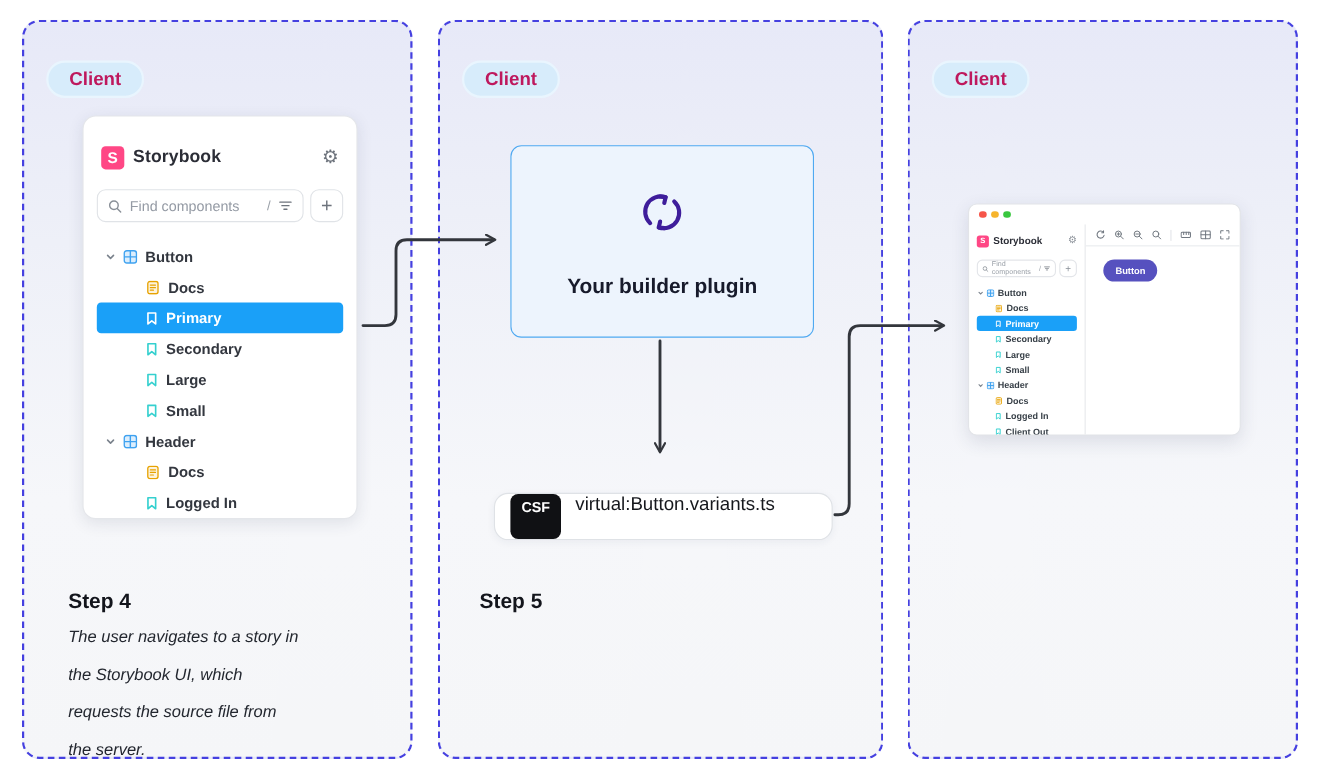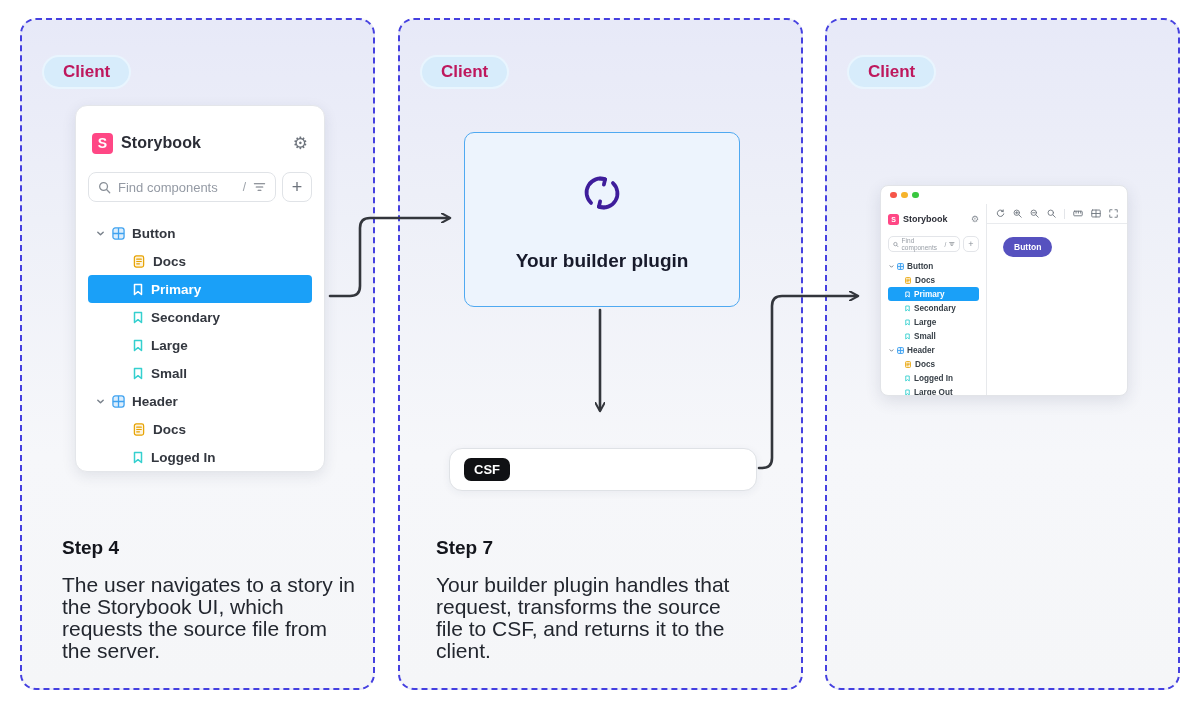--- a/index.html
+++ b/index.html
@@ -39,21 +39,21 @@
   .trow.child { padding-left:45px; gap:8px; }
   .trow.sel   { background:#1aa0f8; color:#fff; }
 
   
   .builder-box { position:absolute; left:64px; top:112px; width:276px; height:175px; background:#edf4fd;
                  border:1.5px solid #4fa9f1; border-radius:10px; display:flex; flex-direction:column;
                  align-items:center; justify-content:center; gap:32px; }
   .builder-label { font-size:19px; font-weight:800; color:#171a2b; }
   .csf-pill { position:absolute; left:49px; top:428px; width:308px; height:43px; background:#fff;
               border:1px solid #dfe2e6; border-radius:13px; box-shadow:0 2px 8px rgba(40,50,80,.06);
-              display:flex; align-items:center; gap:13px; padding:0 14px; }
+              display:flex; gap:13px; padding:0 14px; }
   .csf-badge { background:#101114; color:#fff; font-size:13px; font-weight:700; border-radius:7px; padding:4px 10px; }
   .csf-name { font-size:17px; color:#15171c; }
 
   
   .mini-win { position:absolute; left:53px; top:165px; width:248px; height:211px; background:#fff;
               border:1px solid #e2e4e8; border-radius:8px; box-shadow:0 5px 16px rgba(40,50,80,.12); overflow:hidden; }
   .mini-titlebar { height:18px; display:flex; align-items:center; gap:4.5px; padding-left:9px; }
   .dot { width:6.5px; height:6.5px; border-radius:50%; }
   .dot-red{ background:#f65549; } .dot-yellow{ background:#f6b42c; } .dot-green{ background:#39c73f; }
   .mini-body { display:flex; height:193px; }
@@ -77,22 +77,22 @@
   .mrow.sel   { background:#1aa0f8; color:#fff; }
   .mini-canvas { flex:1; display:flex; flex-direction:column; }
   .mini-toolbar { height:20px; border-bottom:1px solid #e9ebee; display:flex; align-items:center; gap:8px; padding:0 9px; }
   .tb-div { width:1px; height:10px; background:#e3e5e9; }
   .mini-content { padding:12px 0 0 16px; }
   .mini-btn { display:inline-block; background:#5651bf; color:#fff; font-size:8.5px; font-weight:700;
               border-radius:999px; padding:5px 11px; border:none; }
 
   
   .step { position:absolute; top:517px; left:40px; width:300px; }
-  .step-title { font-size:19px; font-weight:800; color:#13151c; margin-bottom:15px; }
-  .step-body { font-size:21px; line-height:22px; color:#23272f; white-space:pre-line; }
+  .step-title { font-size:19px; font-weight:800; color:#13151c; margin-bottom:4px; }
+  .step-body { font-size:15px; line-height:34px; color:#23272f; white-space:pre-line;font-style:italic; }
 
   
   #arrows { position:absolute; left:0; top:0; pointer-events:none; }
 
   svg.ic { display:block; }
 </style>
 </head>
 <body>
 
 <div id="stage">
@@ -206,28 +206,25 @@
         <path d="M13.5 33.5 A13.5 13.5 0 0 1 27 10.8"></path>
         <path d="M27 10.8 l-5.2 -0.6 M27 10.8 l-1.2 5.1"></path>
         <path d="M34.5 14.5 A13.5 13.5 0 0 1 21 37.2"></path>
         <path d="M21 37.2 l5.2 0.6 M21 37.2 l1.2 -5.1"></path>
       </svg>
       <div class="builder-label">Your builder plugin</div>
     </div>
 
     <div class="csf-pill">
       <span class="csf-badge">CSF</span>
+      <span class="csf-name">virtual:Button.variants.ts</span>
     </div>
 
     <div class="step" style="left:36px;">
-      <div class="step-title">Step 7</div>
-      <div class="step-body">Your builder plugin handles that
-request, transforms the source
-file to CSF, and returns it to the
-client.</div>
+      <div class="step-title">Step 5</div>
     </div>
   </div>
 
   <div class="panel" id="panel-3">
     <div class="badge">Client</div>
 
     <div class="mini-win">
       <div class="mini-titlebar">
         <div class="dot dot-red"></div>
         <div class="dot dot-yellow"></div>
@@ -316,21 +313,21 @@
             <div class="mrow child">
               <svg class="ic" width="5" height="7" viewBox="0 0 10 13">
                   <path d="M1.5 1.5 h7 v10 l-3.5 -2.8 l-3.5 2.8 z" fill="none" stroke="#35d0cf" stroke-width="1.8" stroke-linejoin="round"></path>
                 </svg>
               <span>Logged In</span>
             </div>
             <div class="mrow child">
               <svg class="ic" width="5" height="7" viewBox="0 0 10 13">
                   <path d="M1.5 1.5 h7 v10 l-3.5 -2.8 l-3.5 2.8 z" fill="none" stroke="#35d0cf" stroke-width="1.8" stroke-linejoin="round"></path>
                 </svg>
-              <span>Large Out</span>
+              <span>Client Out</span>
             </div>
           </div>
         </div>
         <div class="mini-canvas">
           <div class="mini-toolbar">
             <svg class="ic" width="9" height="9" viewBox="0 0 12 12" fill="none" stroke="#707780" stroke-width="1.3" stroke-linecap="round">
                 <path d="M9.6 3.2 A4.3 4.3 0 1 0 10.3 6.5"></path>
                 <path d="M9.6 1.2 v2.2 h-2.2"></path>
               </svg>
             <svg class="ic" width="9" height="9" viewBox="0 0 12 12" fill="none" stroke="#707780" stroke-width="1.2" stroke-linecap="round">

